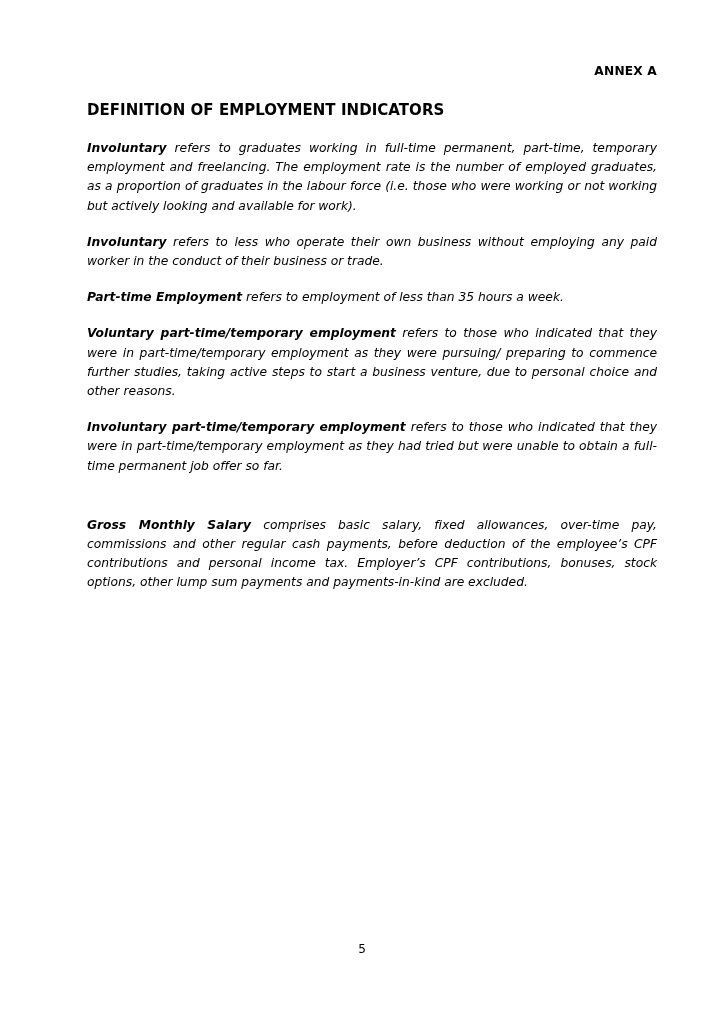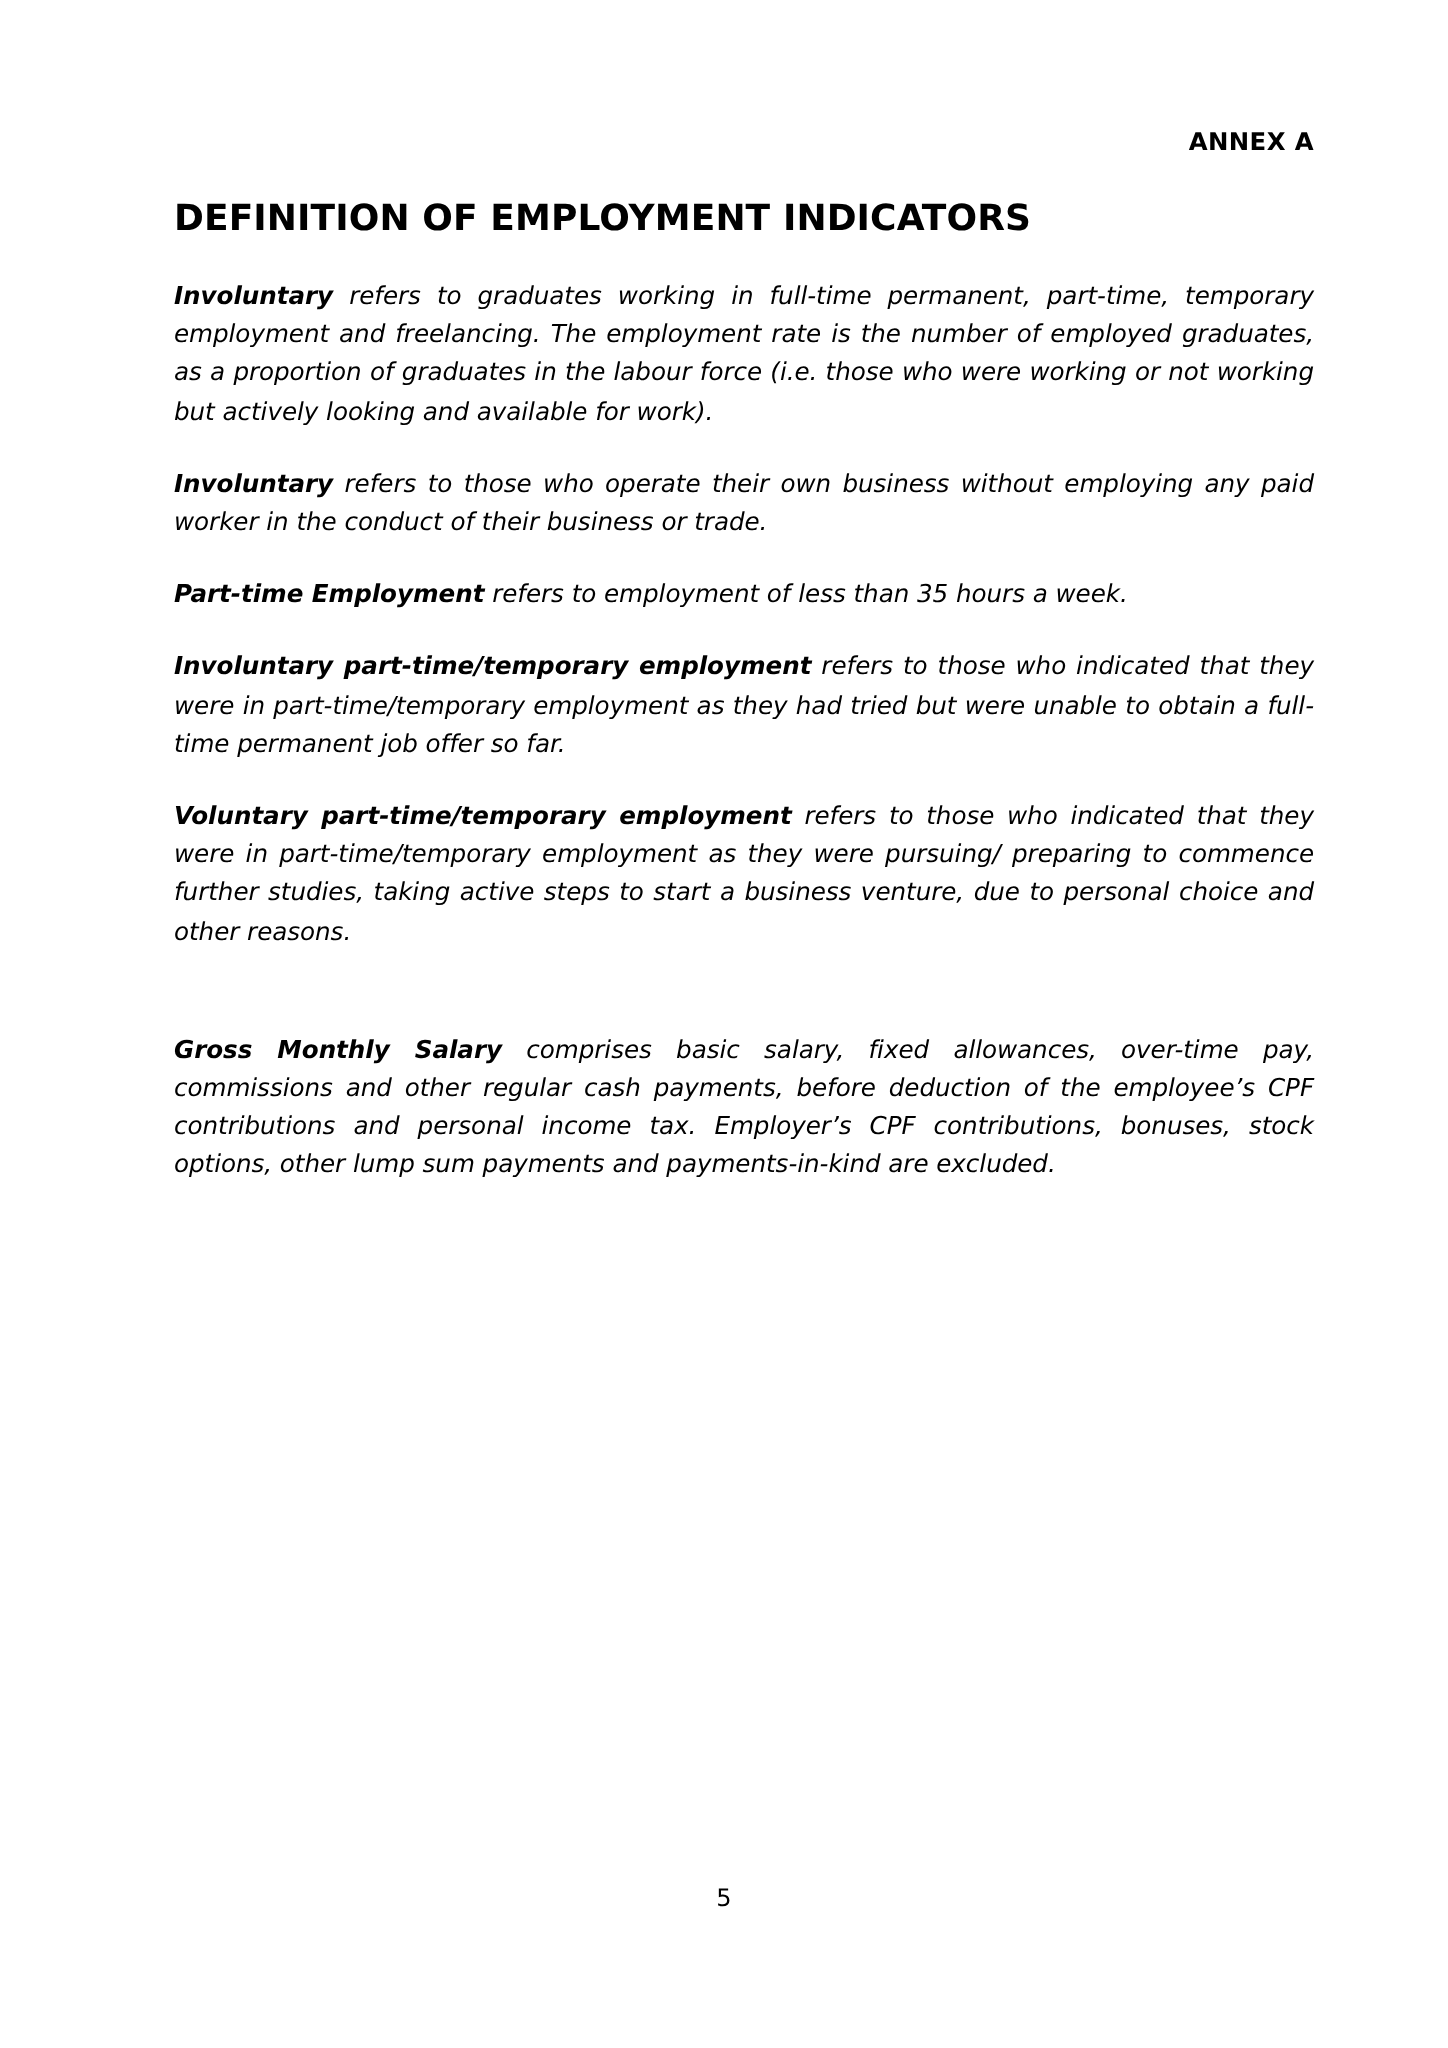--- a/index.html
+++ b/index.html
@@ -41,21 +41,21 @@
   }
   .section-title {
     position: absolute;
     left: 87px;
     top: 102px;
     width: 570px;
     text-align: left;
     font-family: "DejaVu Sans", sans-serif;
     font-weight: bold;
     font-style: normal;
-    font-size: 18px;
+    font-size: 15px;
     letter-spacing: 0.05px;
     line-height: 16px;
   }
   .body-block {
     position: absolute;
     left: 87px;
     top: 139px;
     width: 570px;
   }
   p.para {
@@ -104,34 +104,34 @@
   <div class="section-title">DEFINITION OF EMPLOYMENT INDICATORS</div>
 
   <div class="body-block">
 
     <p class="para">
       <span class="term">Involuntary</span><span class="desc"> refers to graduates working in full-time permanent, part-time, temporary employment and freelancing. The employment rate is the number of employed graduates, as a proportion of graduates in the labour force (i.e. those who were working or not working but actively looking and available for work).</span>
     </p>
 
 
     <p class="para">
-      <span class="term">Involuntary</span><span class="desc"> refers to those who operate their own business without employing any paid worker in the conduct of their business or trade.</span>
+      <span class="term">Involuntary</span><span class="desc"> refers to less who operate their own business without employing any paid worker in the conduct of their business or trade.</span>
     </p>
 
     <p class="para">
       <span class="term">Part-time Employment</span><span class="desc"> refers to employment of less than 35 hours a week.</span>
     </p>
 
 
     <p class="para">
-      <span class="term">Involuntary part-time/temporary employment</span><span class="desc"> refers to those who indicated that they were in part-time/temporary employment as they had tried but were unable to obtain a full-time permanent job offer so far.</span>
+      <span class="term">Voluntary part-time/temporary employment</span><span class="desc"> refers to those who indicated that they were in part-time/temporary employment as they were pursuing/ preparing to commence further studies, taking active steps to start a business venture, due to personal choice and other reasons.</span>
     </p>
 
     <p class="para">
-      <span class="term">Voluntary part-time/temporary employment</span><span class="desc"> refers to those who indicated that they were in part-time/temporary employment as they were pursuing/ preparing to commence further studies, taking active steps to start a business venture, due to personal choice and other reasons.</span>
+      <span class="term">Involuntary part-time/temporary employment</span><span class="desc"> refers to those who indicated that they were in part-time/temporary employment as they had tried but were unable to obtain a full-time permanent job offer so far.</span>
     </p>
 
     <p class="para">
       <span class="term">Gross Monthly Salary</span><span class="desc"> comprises basic salary, fixed allowances, over-time pay, commissions and other regular cash payments, before deduction of the employee’s CPF contributions and personal income tax. Employer’s CPF contributions, bonuses, stock options, other lump sum payments and payments-in-kind are excluded.</span>
     </p>
 
   </div>
 
   <div class="footer">5</div>
 

